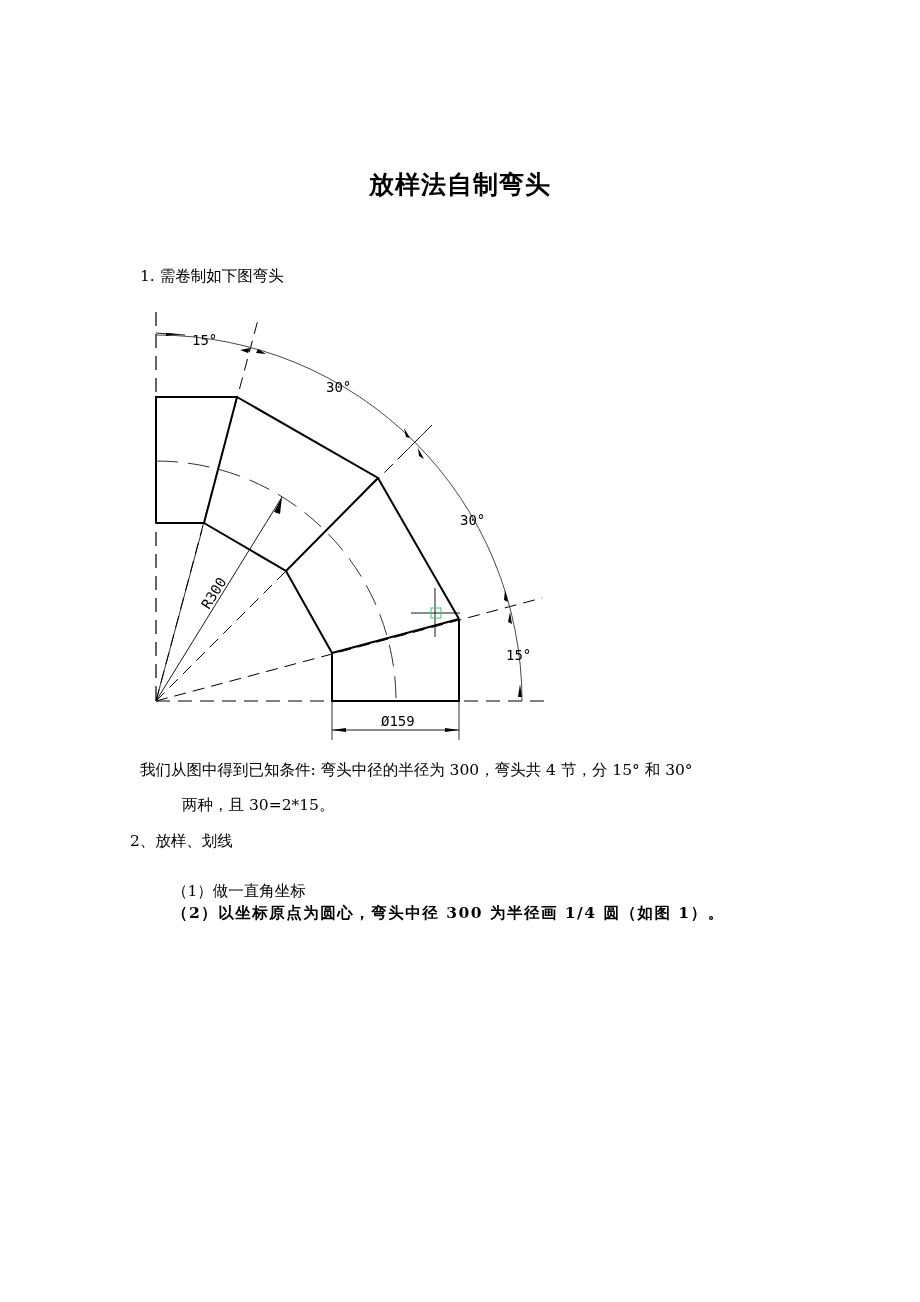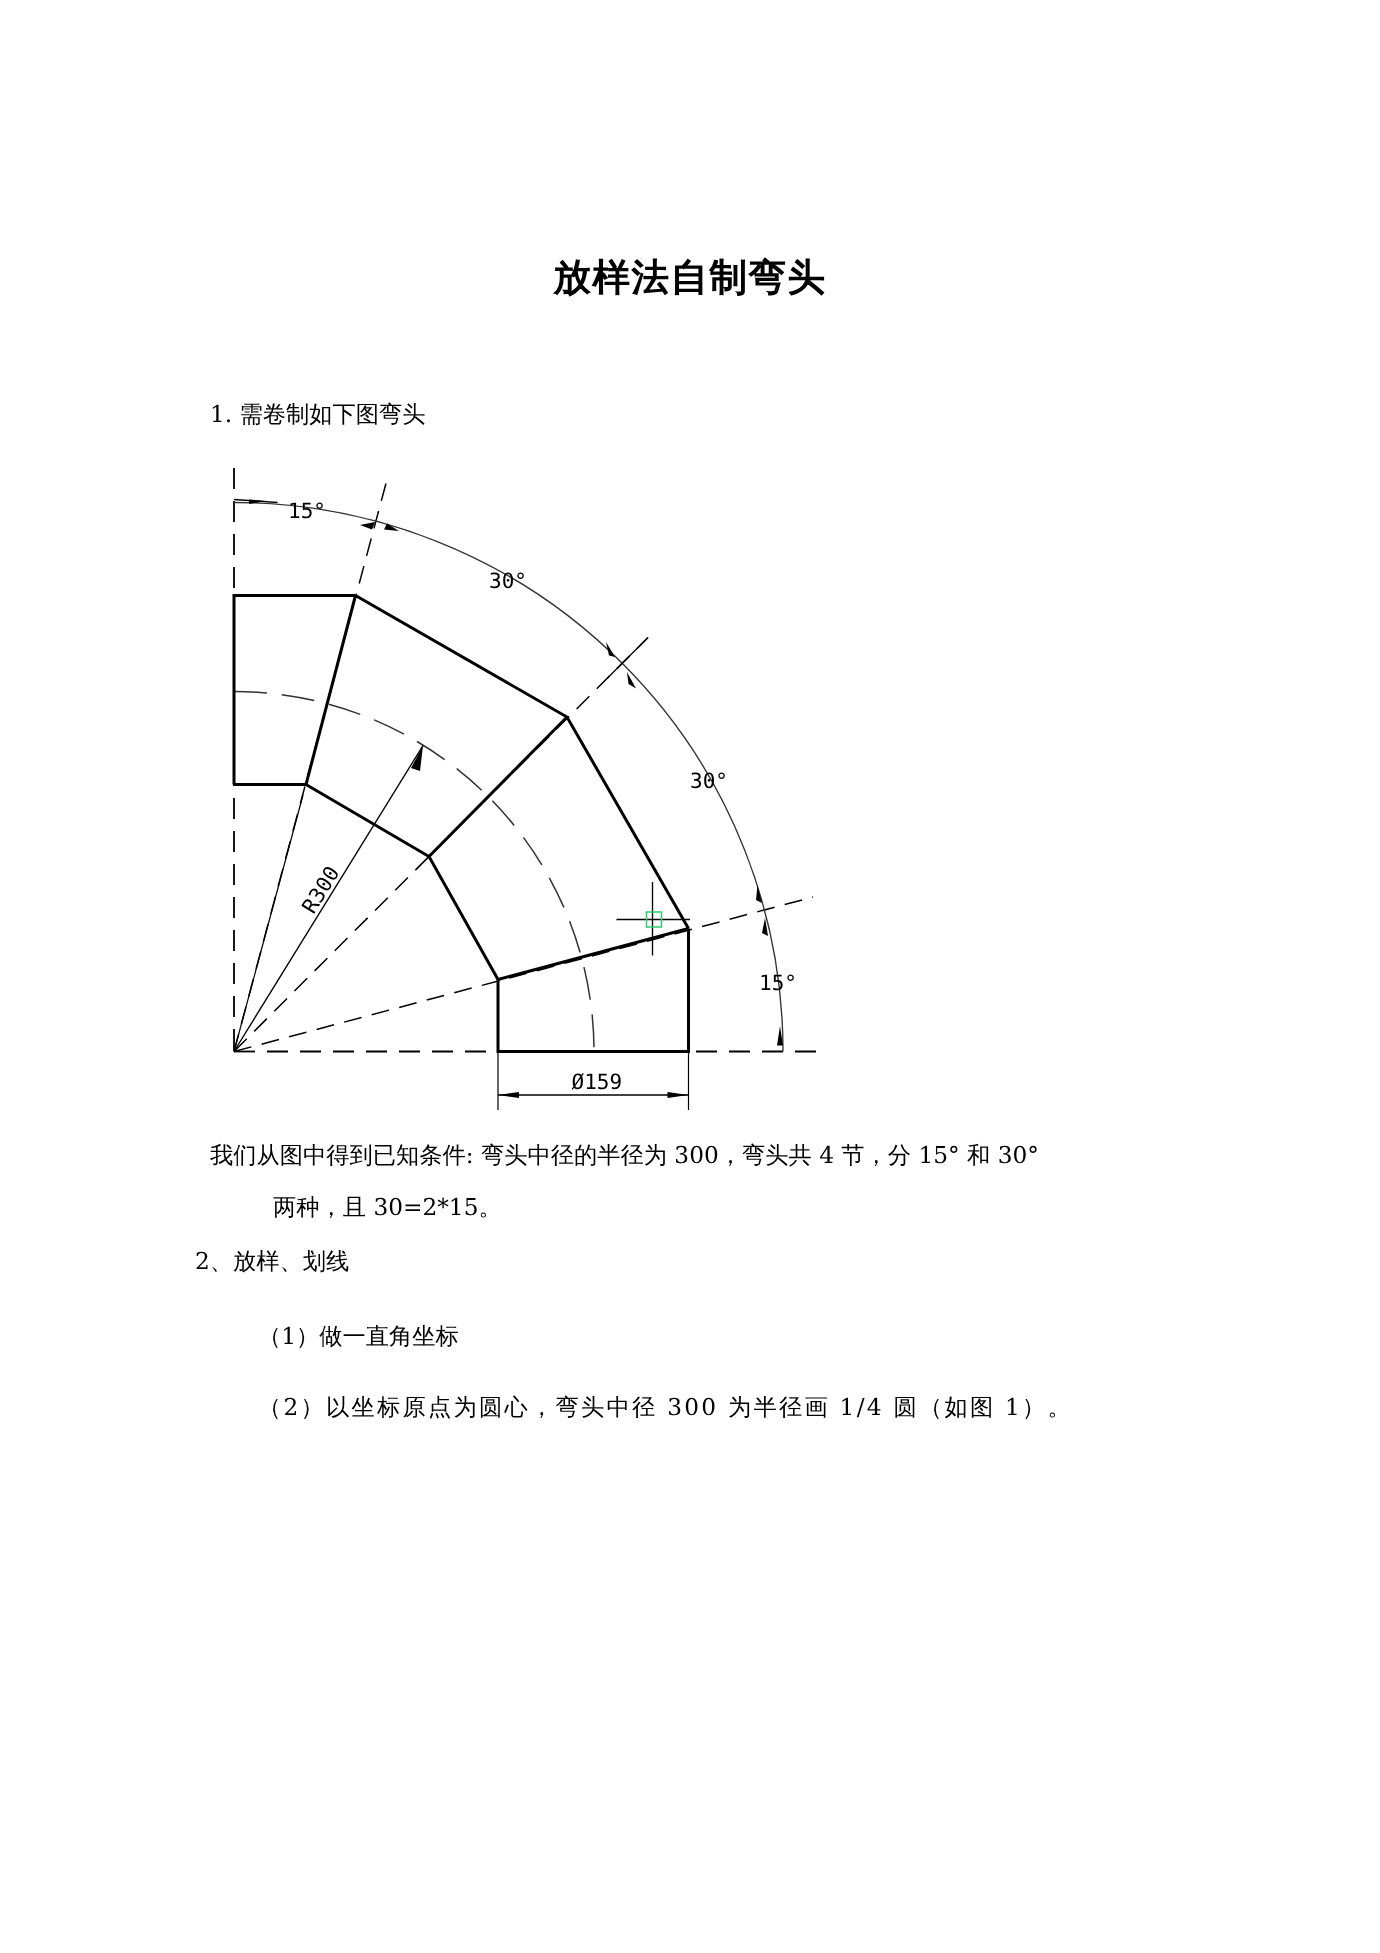--- a/index.html
+++ b/index.html
@@ -87,13 +87,13 @@
     <text x="506" y="660">15°</text>
     <text x="0" y="0" transform="translate(209,610) rotate(-58)">R300</text>
     <text x="381" y="726">Ø159</text>
   </g>
 </svg>
 
 <div class="line" style="left:140px; top:760px;">我们从图中得到已知条件: 弯头中径的半径为 300，弯头共 4 节，分 15° 和 30°</div>
 <div class="line" style="left:140px; top:795px;margin-left:42px;">两种，且 30=2*15。</div>
 <div class="line" style="left:130px; top:831px;">2、放样、划线</div>
 <div class="line" style="left:172px; top:867px;margin-top:14px;">（1）做一直角坐标</div>
-<div class="line" style="left:172px; top:928px; letter-spacing:1.5px;">（2）以坐标原点为圆心，弯头中径 300 为半径画 1/4 圆（如图 1）。</div>
+<div class="line" style="left:172px; top:903px; letter-spacing:1.5px;font-weight:bold;">（2）以坐标原点为圆心，弯头中径 300 为半径画 1/4 圆（如图 1）。</div>
 
 </body></html>

